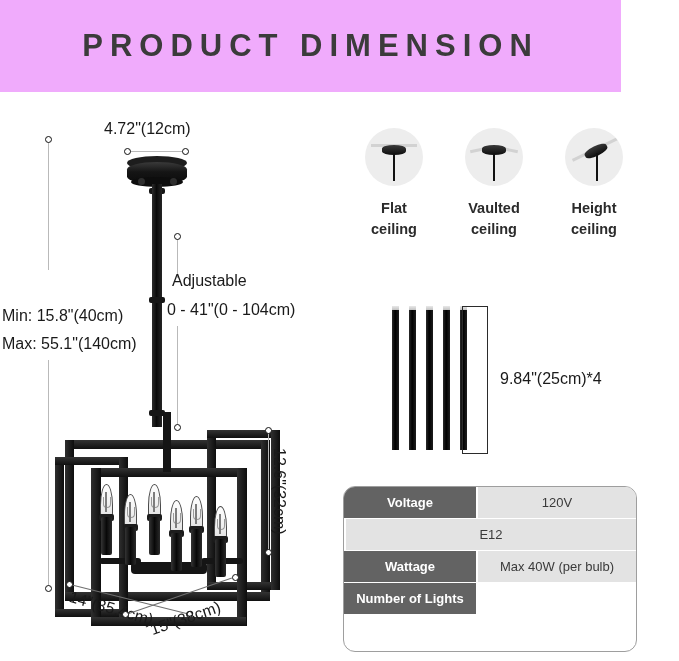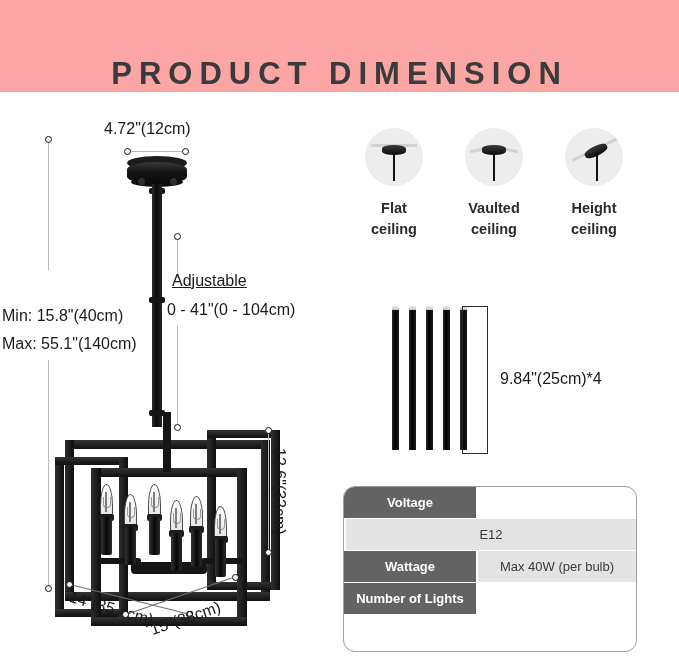--- a/index.html
+++ b/index.html
@@ -6,23 +6,23 @@
   html, body {
     width: 679px; height: 661px;
     background: #ffffff;
     font-family: "Liberation Sans", sans-serif;
     overflow: hidden;
   }
   #page { position: relative; width: 679px; height: 661px; background: #fff; }
 
   
   .header-band {
-    position: absolute; left: 0; top: 0; width: 679px; height: 92px;
-    background: #fca5a5;
-    display: flex; align-items: flex-end; justify-content: center;
+    position: absolute; left: 0; top: 0; width: 621px; height: 92px;
+    background: #f0abfc;
+    display: flex; align-items: center; justify-content: center;
   }
   .header-title {
     font-size: 31px; font-weight: bold; color: #3b3b3b;
     letter-spacing: 7px; white-space: nowrap;
     font-family: "Liberation Sans", sans-serif;
   }
 
   
   .dim-text { position: absolute; color: #1a1a1a; font-size: 16px; white-space: nowrap; }
   .dim-line { position: absolute; background: #b9b9b9; }
@@ -170,21 +170,21 @@
 
     <div class="dim-line" style="left:48px; top:48px; width:1.4px; height:130px;"></div>
     <div class="dim-dot" style="left:45px; top:44px;"></div>
     <div class="dim-text" style="left:2px; top:215px;">Min: 15.8"(40cm)</div>
     <div class="dim-text" style="left:2px; top:243px;">Max: 55.1"(140cm)</div>
     <div class="dim-line" style="left:48px; top:268px; width:1.4px; height:228px;"></div>
     <div class="dim-dot" style="left:45px; top:493px;"></div>
 
     <div class="dim-line" style="left:177px; top:146px; width:1.4px; height:40px;"></div>
     <div class="dim-dot" style="left:174px; top:141px;"></div>
-    <div class="dim-text" style="left:172px; top:180px;text-decoration:underline;">Adjustable</div>
+    <div class="dim-text" style="left:172px; top:180px;">Adjustable</div>
     <div class="dim-text" style="left:167px; top:209px;">0 - 41"(0 - 104cm)</div>
     <div class="dim-line" style="left:177px; top:234px; width:1.4px; height:100px;"></div>
     <div class="dim-dot" style="left:174px; top:332px;"></div>
 
     <div id="cage">
 
       <div class="bar bar-d" style="left:10px; top:28px; width:205px; height:9px;"></div>
       <div class="bar bar-l" style="left:10px; top:28px; width:9px; height:160px;"></div>
       <div class="bar bar-l" style="left:206px; top:28px; width:9px; height:160px;"></div>
       <div class="bar bar-d" style="left:10px; top:180px; width:205px; height:9px;"></div>
@@ -321,20 +321,21 @@
     <div class="rodtip" style="left:68px;"></div>
     <div class="rodpiece" style="left:68px;"></div>
     <div class="rod-bracket"></div>
     <div class="rod-label">9.84"(25cm)*4</div>
   </div>
 
   <div id="spec-table">
 
     <div class="spec-row">
       <div class="spec-key">Voltage</div>
+      <div class="spec-val">120V</div>
     </div>
     <div class="spec-row">
       <div class="spec-val">E12</div>
     </div>
     <div class="spec-row">
       <div class="spec-key">Wattage</div>
       <div class="spec-val">Max 40W (per bulb)</div>
     </div>
     <div class="spec-row">
       <div class="spec-key">Number of Lights</div>

